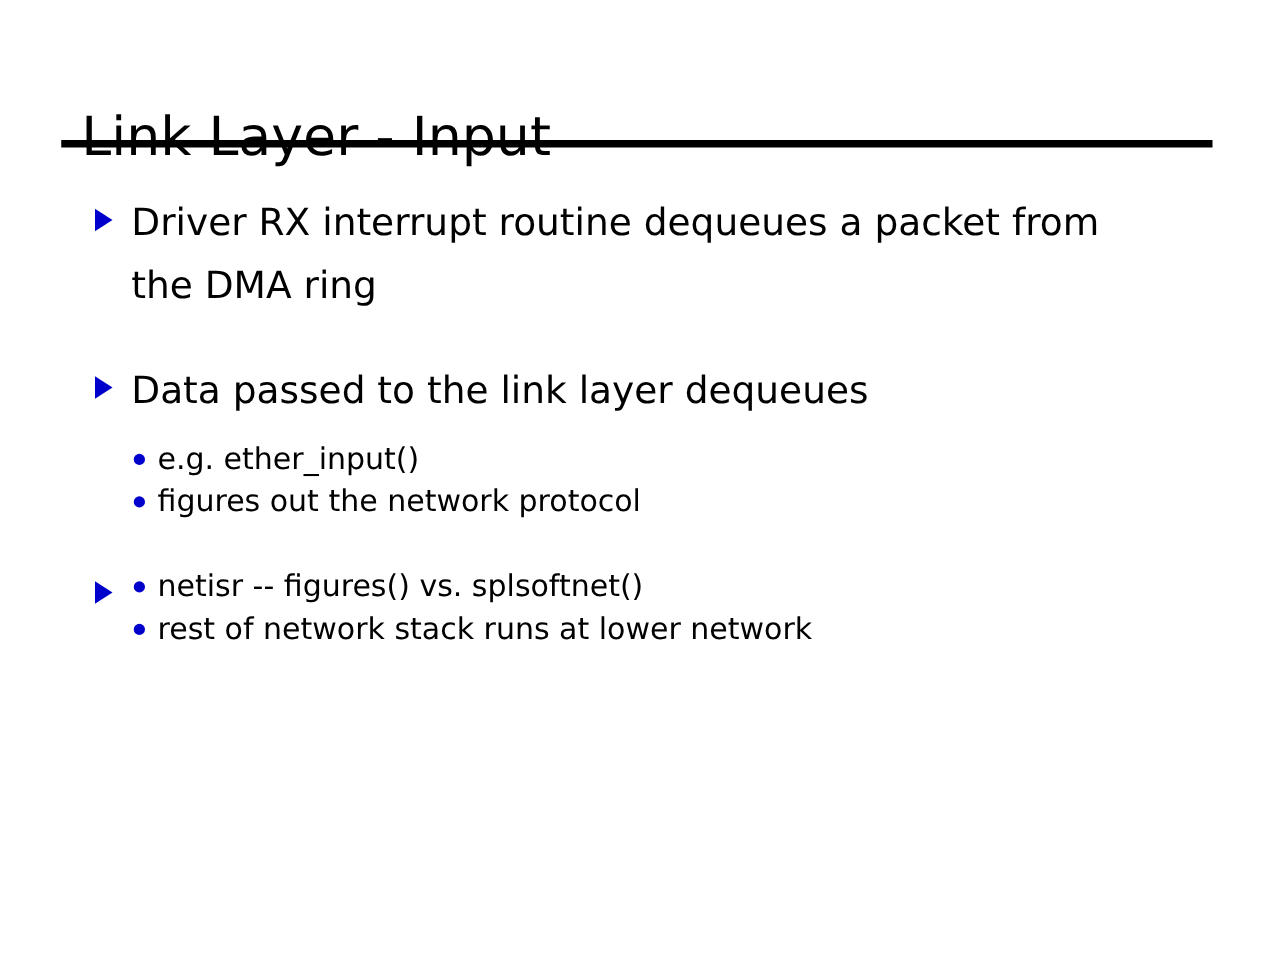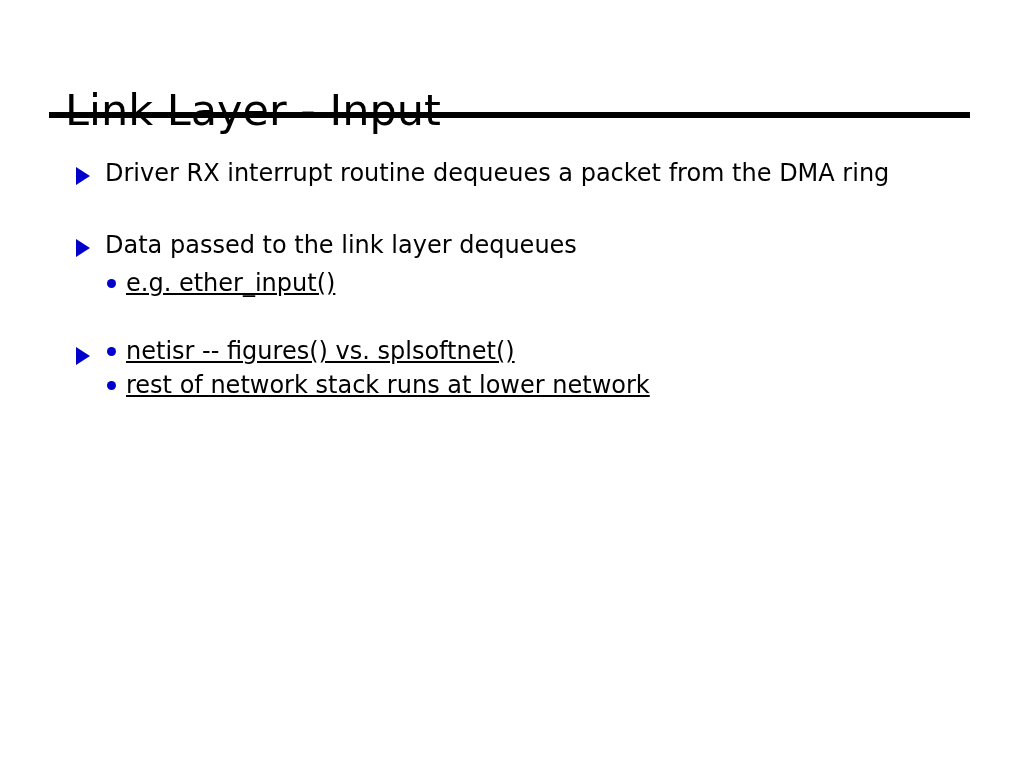--- a/index.html
+++ b/index.html
@@ -57,43 +57,42 @@
   }
   .bullet-group.gap-before {
     margin-top: 34px;
   }
 
   
   .l1 {
     position: relative;
     padding-left: 105px;
     padding-right: 120px;
-    font-size: 24px;
-    line-height: 38px;
+    font-size: 30px;
+    line-height: 50px;
     font-weight: 400;
     color: #000000;
   }
   .l1 .marker {
     position: absolute;
     left: 76px;
     top: 13px;
     width: 0;
     height: 0;
     border-top: 9px solid transparent;
     border-bottom: 9px solid transparent;
     border-left: 14px solid #0000CC;
   }
   .l1 .l1-text {
     display: block;
   }
 
   
   .l2-list {
-    margin-top: 2px;
-    text-decoration: underline;
+    margin-top: 12px;
   }
   .l2 {
     position: relative;
     padding-left: 126px;
     font-size: 24px;
     line-height: 34px;
     font-weight: 400;
     color: #000000;
   }
   .l2 .dot {
@@ -127,20 +126,24 @@
     <div class="bullet-group gap-before">
       <div class="l1">
         <span class="marker"></span>
         <span class="l1-text">Data passed to the link layer dequeues</span>
       </div>
       <div class="l2-list">
         <div class="l2">
           <span class="dot"></span>
           <span>e.g. ether_input()</span>
         </div>
+        <div class="l2">
+          <span class="dot"></span>
+          <span>figures out the network protocol</span>
+        </div>
       </div>
     </div>
 
     <div class="bullet-group gap-before">
       <div class="l1">
         <span class="marker"></span>
       </div>
       <div class="l2-list">
         <div class="l2">
           <span class="dot"></span>

